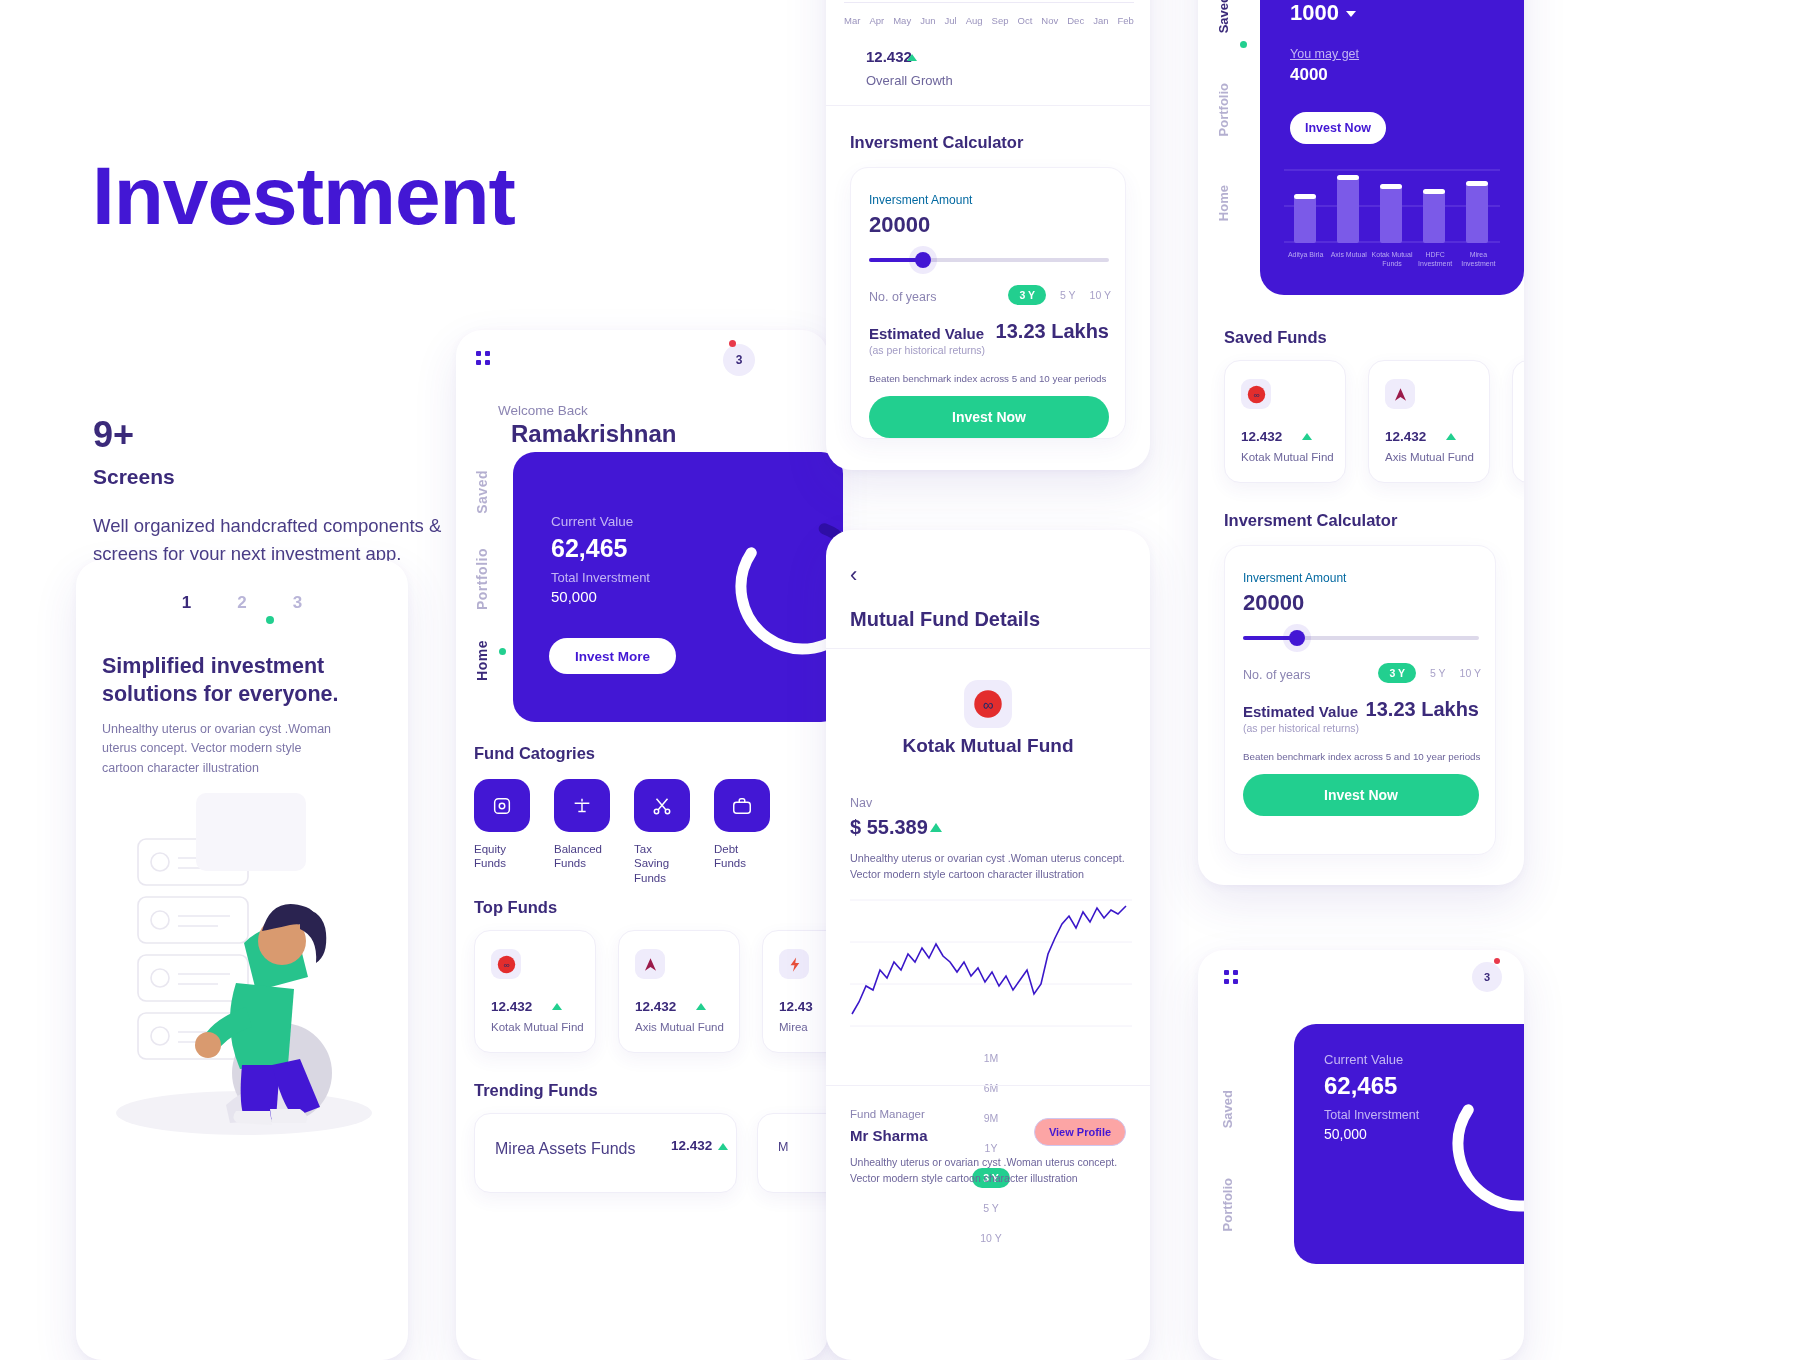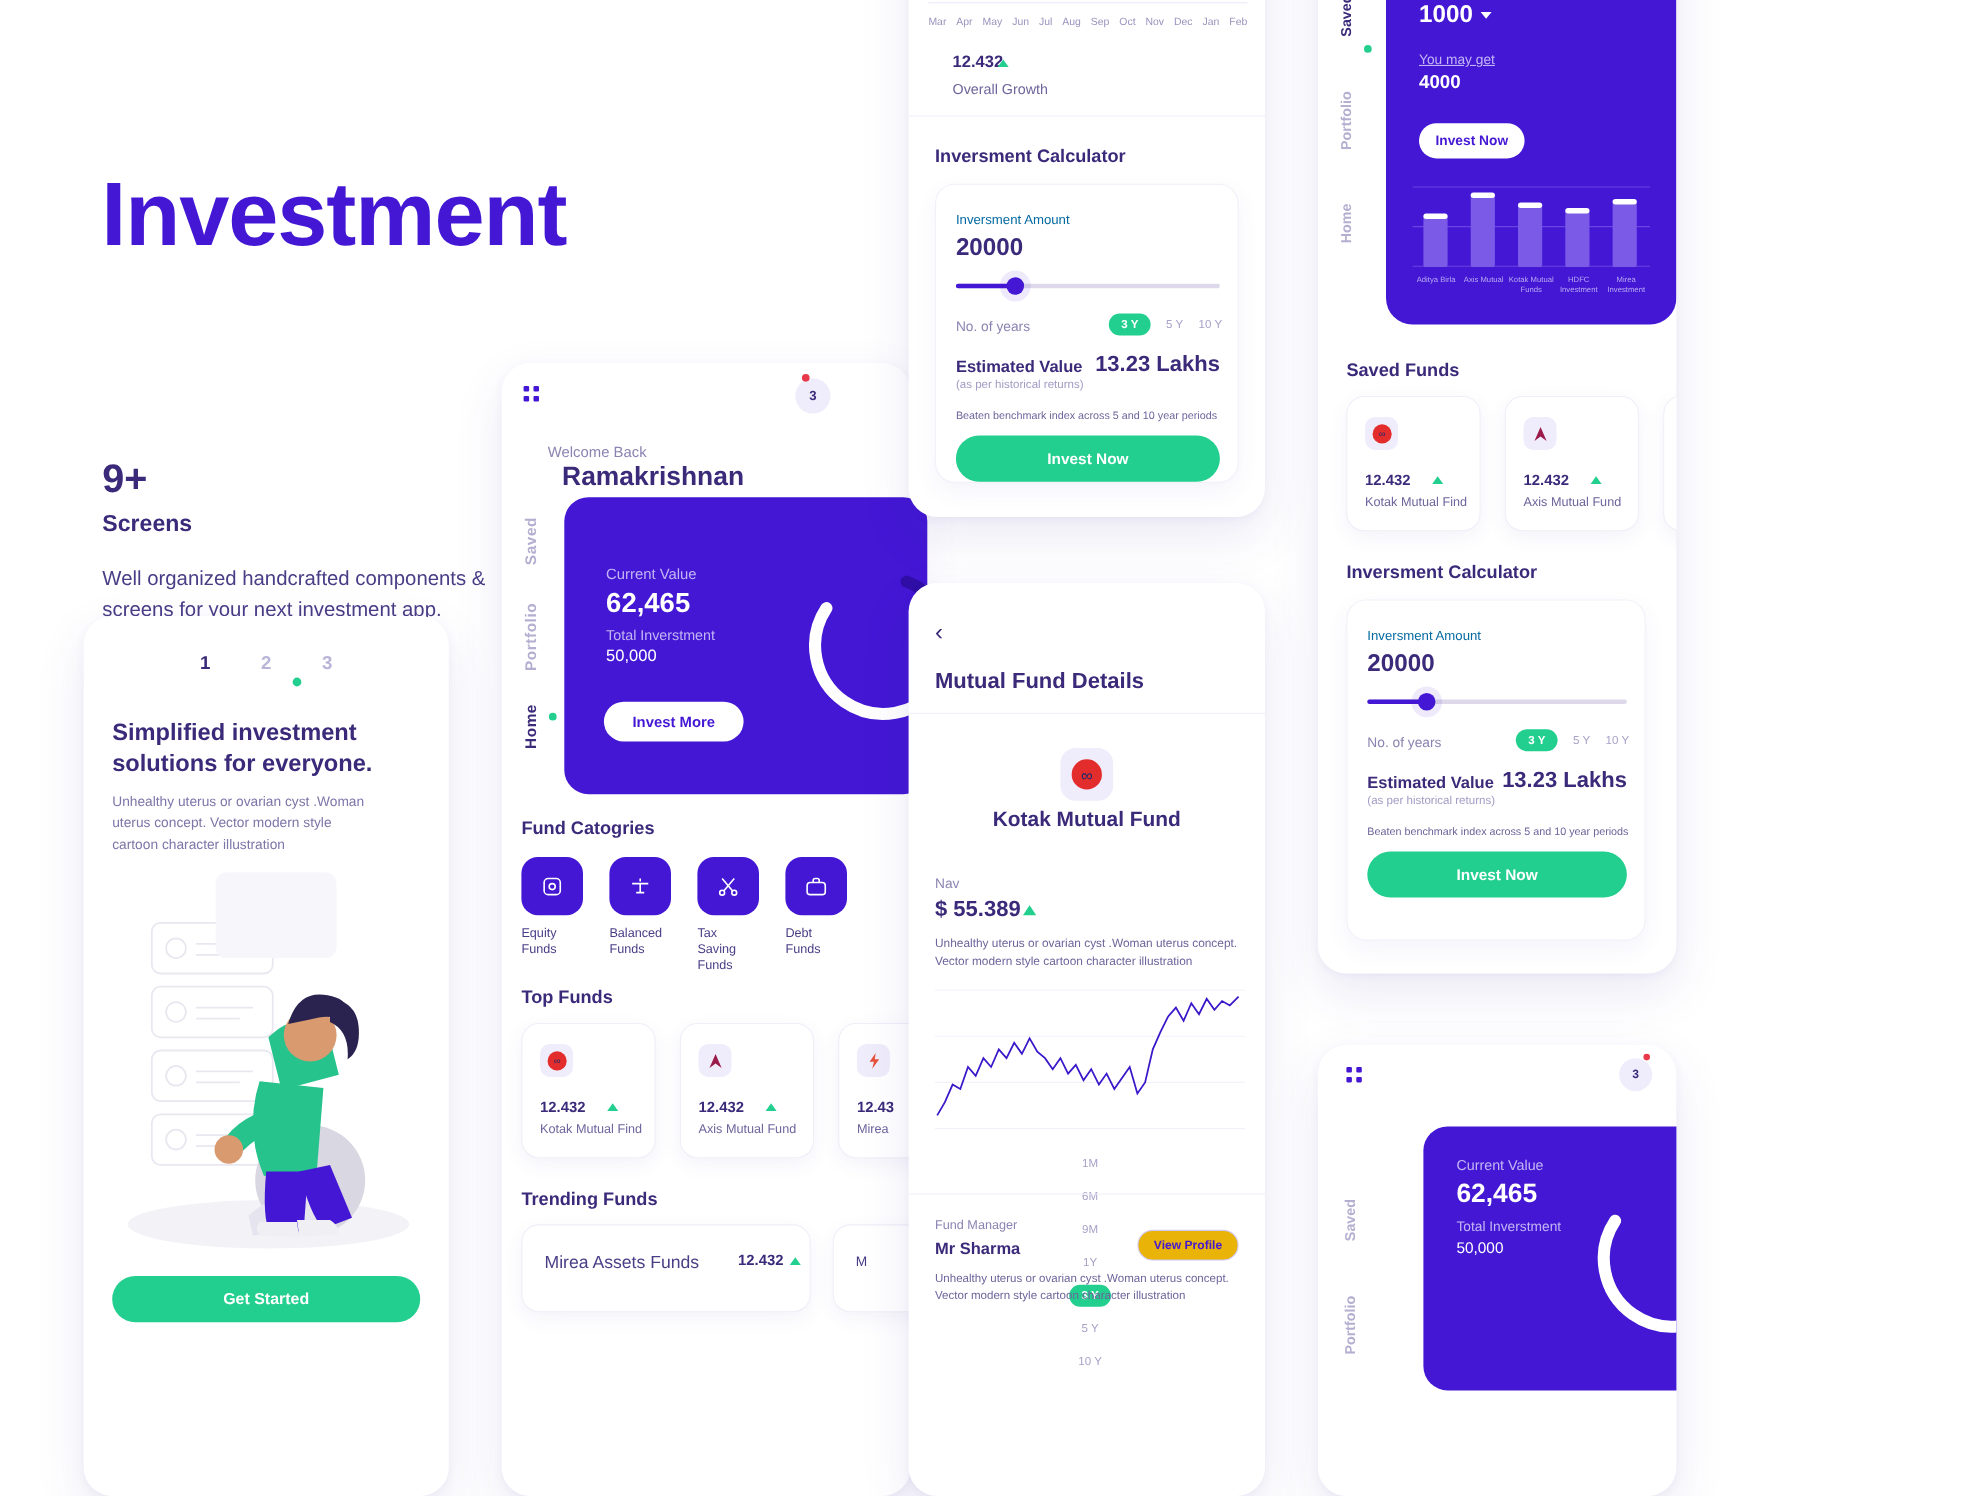--- a/index.html
+++ b/index.html
@@ -183,21 +183,21 @@
   .spark { position:absolute; left:24px; top:368px; width:282px; height:130px;}
   .range-row { position:absolute; left:24px; top:518px; width:282px; display:flex; gap:10px; align-items:center;flex-direction:column;}
   .range { font-size:10.5px; color:#a8a1c8; padding:4px 6px;}
   .range.sel { background:#22cf8f; color:#fff; border-radius:10px; padding:4px 11px; font-weight:700;}
   .mfd-div2 { position:absolute; left:0; top:555px; width:324px; height:1px; background:#f1eff8;}
   .fm-lab { position:absolute; left:24px; top:578px; font-size:11.5px; color:#8b84b2;}
   .fm-name { position:absolute; left:24px; top:597px; font-size:15px; font-weight:700; color:#3b2a7a;}
   .view-profile {
     position:absolute; right:24px; top:588px; width:92px; height:28px; border:1px solid #cfc7f0;
     border-radius:15px; color:#4317d4; font-size:11px; font-weight:600;
-    display:flex; align-items:center; justify-content:center; background:#eab308; cursor:pointer;
+    display:flex; align-items:center; justify-content:center; background:#fca5a5; cursor:pointer;
   }
   .fm-desc { position:absolute; left:24px; top:625px; width:282px; font-size:10.5px; line-height:1.5; color:#6d659b;}
 
   
   #right-card { left:1198px; top:-200px; width:326px; height:1085px; }
   .rc-purple {
     position:absolute; left:62px; top:0; width:264px; height:495px;
     background:#4317d4; border-radius:0 0 24px 24px;
   }
   .rc-amt { position:absolute; left:30px; top:200px; font-size:22px; font-weight:700; color:#fff; }
@@ -291,21 +291,20 @@
       <path d="M196 290 q10 40 22 52 l26 -10 -20 -48z" fill="#4317d4"></path>
       <path d="M160 336 q-6 8 2 12 l34 2 -2 -14z" fill="#f0eff4"></path>
       <path d="M224 334 q10 6 6 14 l-34 0 -2 -14z" fill="#f0eff4"></path>
       <circle cx="206" cy="166" r="24" fill="#d99a6f"></circle>
       <path d="M186 156 q10 -36 44 -24 q16 6 10 32 q-6 -18 -26 -14 q-18 4 -28 6z" fill="#2a2350"></path>
       <path d="M224 132 q24 4 26 26 q2 22 -10 30 q2 -26 -16 -34z" fill="#2a2350"></path>
       <path d="M170 232 q-28 10 -40 26 l14 14 q16 -16 32 -20z" fill="#27c38c"></path>
       <circle cx="132" cy="270" r="13" fill="#d99a6f"></circle>
     </svg>
 
-    <button class="get-started">Get Started</button>
   </div>
 
   <div class="card" id="home-card"></div>
 
   <div class="grid-icon">
     <i style="left:0;top:0"></i>
       <i style="left:9px;top:0"></i>
       <i style="left:0;top:9px"></i>
       <i style="left:9px;top:9px"></i>
   </div>

